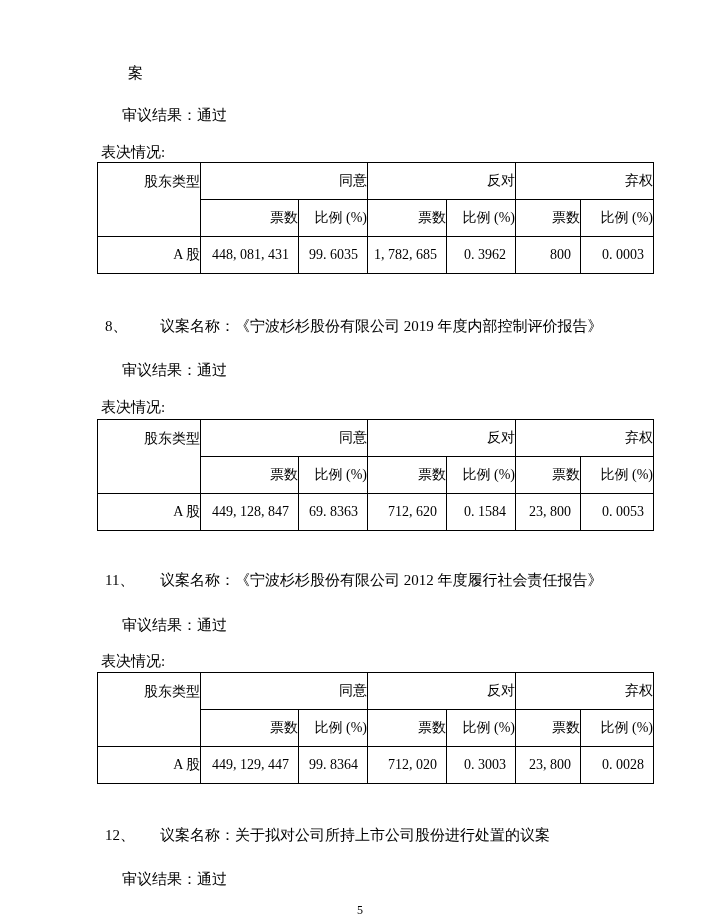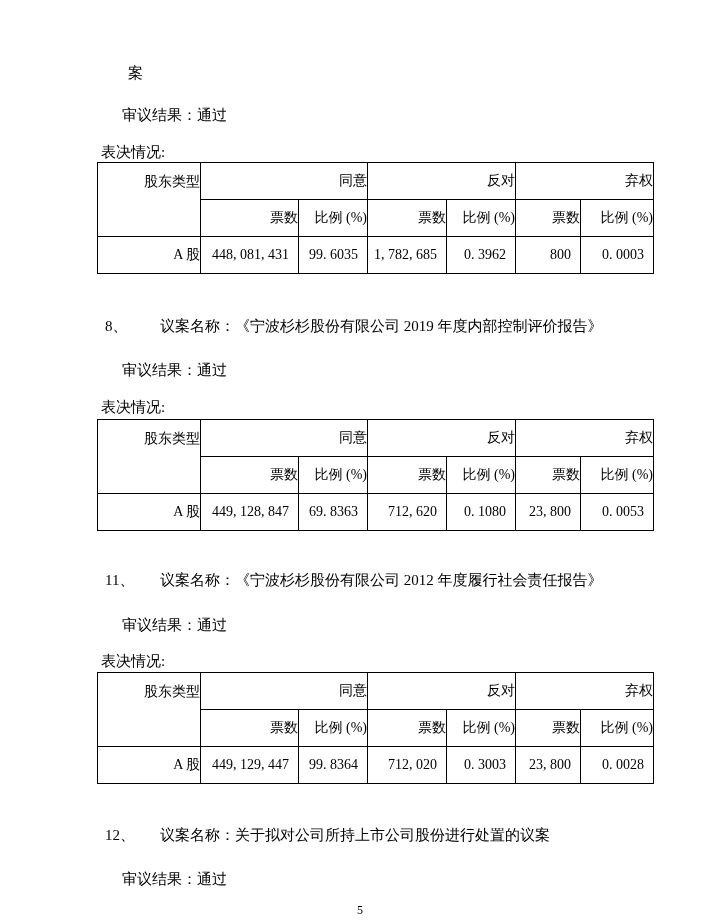--- a/index.html
+++ b/index.html
@@ -135,21 +135,21 @@
       <td>票数</td>
       <td>比例 (%)</td>
       <td>票数</td>
       <td>比例 (%)</td>
     </tr>
     <tr>
       <td>A 股</td>
       <td class="num">449, 128, 847</td>
       <td class="num">69. 8363</td>
       <td class="num">712, 620</td>
-      <td class="num">0. 1080</td>
+      <td class="num">0. 1584</td>
       <td class="num">23, 800</td>
       <td class="num">0. 0053</td>
     </tr>
   </tbody>
     </table>
 
   <div class="sec" style="left:105px; top:570px">
     <span class="num">11、</span><span>议案名称：《宁波杉杉股份有限公司 2012 年度履行社会责任报告》</span>
   </div>
   <div class="txt" style="left:122px; top:615px">审议结果：通过</div>

